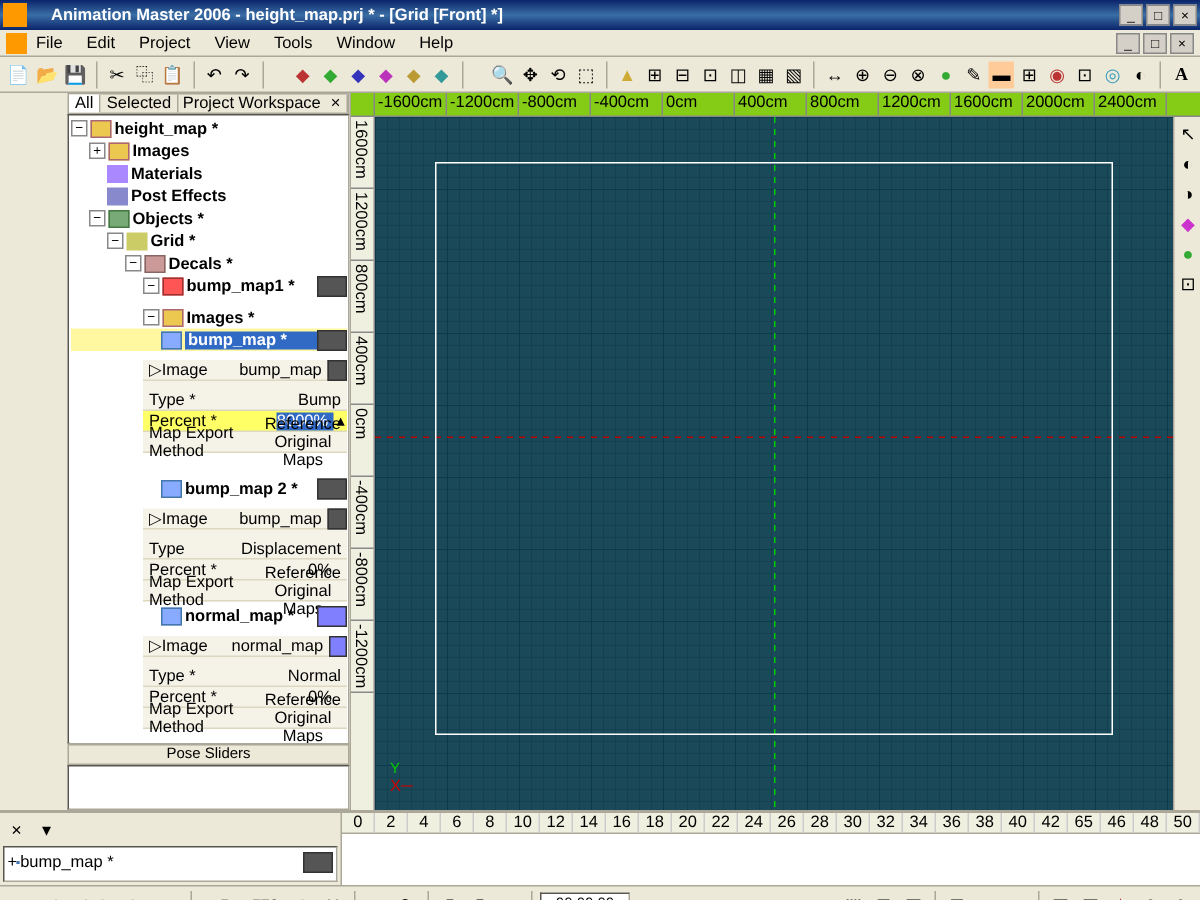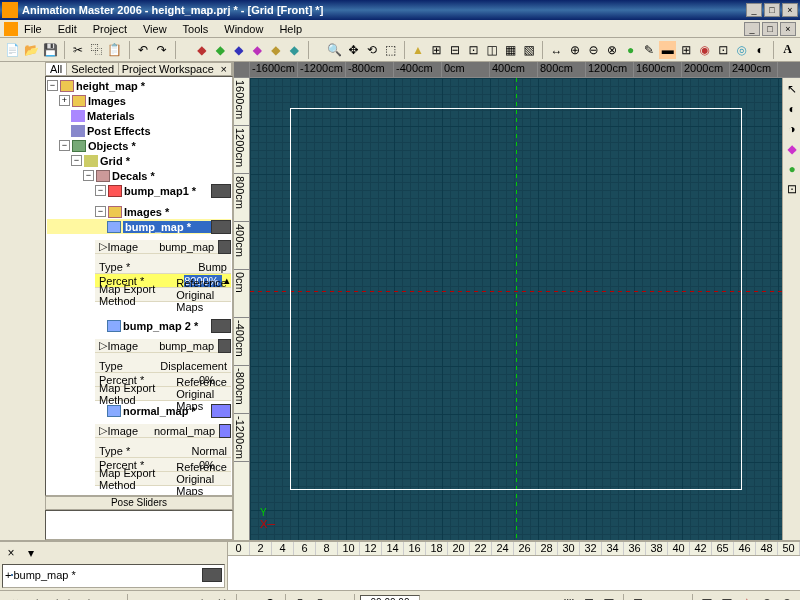--- a/index.html
+++ b/index.html
@@ -1,17 +1,17 @@
 <!DOCTYPE html>
 <html><head>
 <meta charset="utf-8">
 <style>
 * { margin: 0; padding: 0; box-sizing: border-box; font-family: "Tahoma", sans-serif; font-size: 11px; }
 body { width: 800px; height: 600px; background: #ece9d8; overflow: hidden; }
-.titlebar { height: 20px; background: linear-gradient(#0a246a, #3a6ea5 50%, #0a246a); color: #fff; display: flex; align-items: center; padding: 0 2px; }
+.titlebar { height: 20px; background: linear-gradient(#0a246a, #3a6ea5 50%, #0a246a); color: #fff; display: flex; align-items: center; padding: 0 2px; gap: 12px; }
 .titlebar .icon { width: 16px; height: 16px; background: #f90; margin-right: 4px; display: inline-block; }
 .titlebar .title { flex: 1; font-weight: bold; }
 .titlebar .wbtns { display: flex; gap: 2px; }
 .wb { width: 16px; height: 14px; background: #d4d0c8; border: 1px solid #888; font-size: 9px; text-align: center; line-height: 12px; color: #000; cursor: pointer; }
 .menubar { height: 18px; background: #ece9d8; display: flex; align-items: center; padding: 0 4px; border-bottom: 1px solid #aca899; }
 .menubar span { margin-right: 8px; cursor: pointer; }
 .menubar .u { }
 .toolbar { height: 24px; background: #ece9d8; border-bottom: 1px solid #aca899; display: flex; align-items: center; padding: 0 4px; gap: 2px; }
 .tbtn { width: 18px; height: 18px; border: 1px solid transparent; display: inline-flex; align-items: center; justify-content: center; cursor: pointer; font-size: 12px; }
 .tsep { width: 1px; height: 18px; background: #aca899; margin: 0 3px; }
@@ -29,29 +29,29 @@
 .obj { background: #7a7; border: 1px solid #474; }
 .redstar { background: #f55; border: 1px solid #933; }
 .imgico { background: #8af; border: 1px solid #47a; }
 .decal { background: #c99; border: 1px solid #866; }
 .tree .label { flex: 1; overflow: hidden; text-overflow: ellipsis; font-weight: bold; }
 .tree .selected { background: #fff8a0; }
 .tree .editing { background: #316ac5; color: #fff; padding: 0 2px; }
 .props { background: #f5f3e8; }
 .prow { display: flex; height: 14px; border-bottom: 1px solid #ddd8c0; align-items: center; font-size: 10px; }
 .prow .pname { width: 104px; padding-left: 4px; display: flex; align-items: center; }
-.prow .pval { flex: 1; text-align: left; padding-right: 4px; }
+.prow .pval { flex: 1; text-align: center; padding-right: 4px; }
 .prow.highlight { background: #ffff66; }
 .prow.highlight .pval { background: #316ac5; color: #fff; }
 .thumb { width: 28px; height: 20px; background: #555; border: 1px solid #333; display: inline-block; }
 .thumb.blue { background: #8080ff; }
 .pose-header { height: 14px; border: 1px solid #aca899; text-align: center; font-size: 10px; }
 .pose-body { height: 30px; background: #fff; border: 1px inset #aca899; }
 .viewport { flex: 1; position: relative; background: #1a4a5a; display: flex; flex-direction: column; }
-.ruler-h { height: 16px; background: #737373; border-bottom: 1px solid #888; display: flex; font-size: 9px; overflow: hidden; }
+.ruler-h { height: 16px; background: #84cc16; border-bottom: 1px solid #888; display: flex; font-size: 9px; overflow: hidden; }
 .ruler-h .corner { width: 16px; border-right: 1px solid #888; }
 .ruler-h .tick { width: 48px; border-right: 1px solid #888; padding-left: 2px; }
 .vp-body { flex: 1; display: flex; }
 .ruler-v { width: 16px; background: #f0f0e0; border-right: 1px solid #888; display: flex; flex-direction: column; font-size: 9px; }
 .ruler-v .tick { height: 48px; border-bottom: 1px solid #888; writing-mode: vertical-lr; padding-top: 2px; }
 .canvas { flex: 1; position: relative; background: #1a4a5a; background-image:
   linear-gradient(#0d3a4a 1px, transparent 1px),
   linear-gradient(90deg, #0d3a4a 1px, transparent 1px),
   linear-gradient(#154050 1px, transparent 1px),
   linear-gradient(90deg, #154050 1px, transparent 1px);

